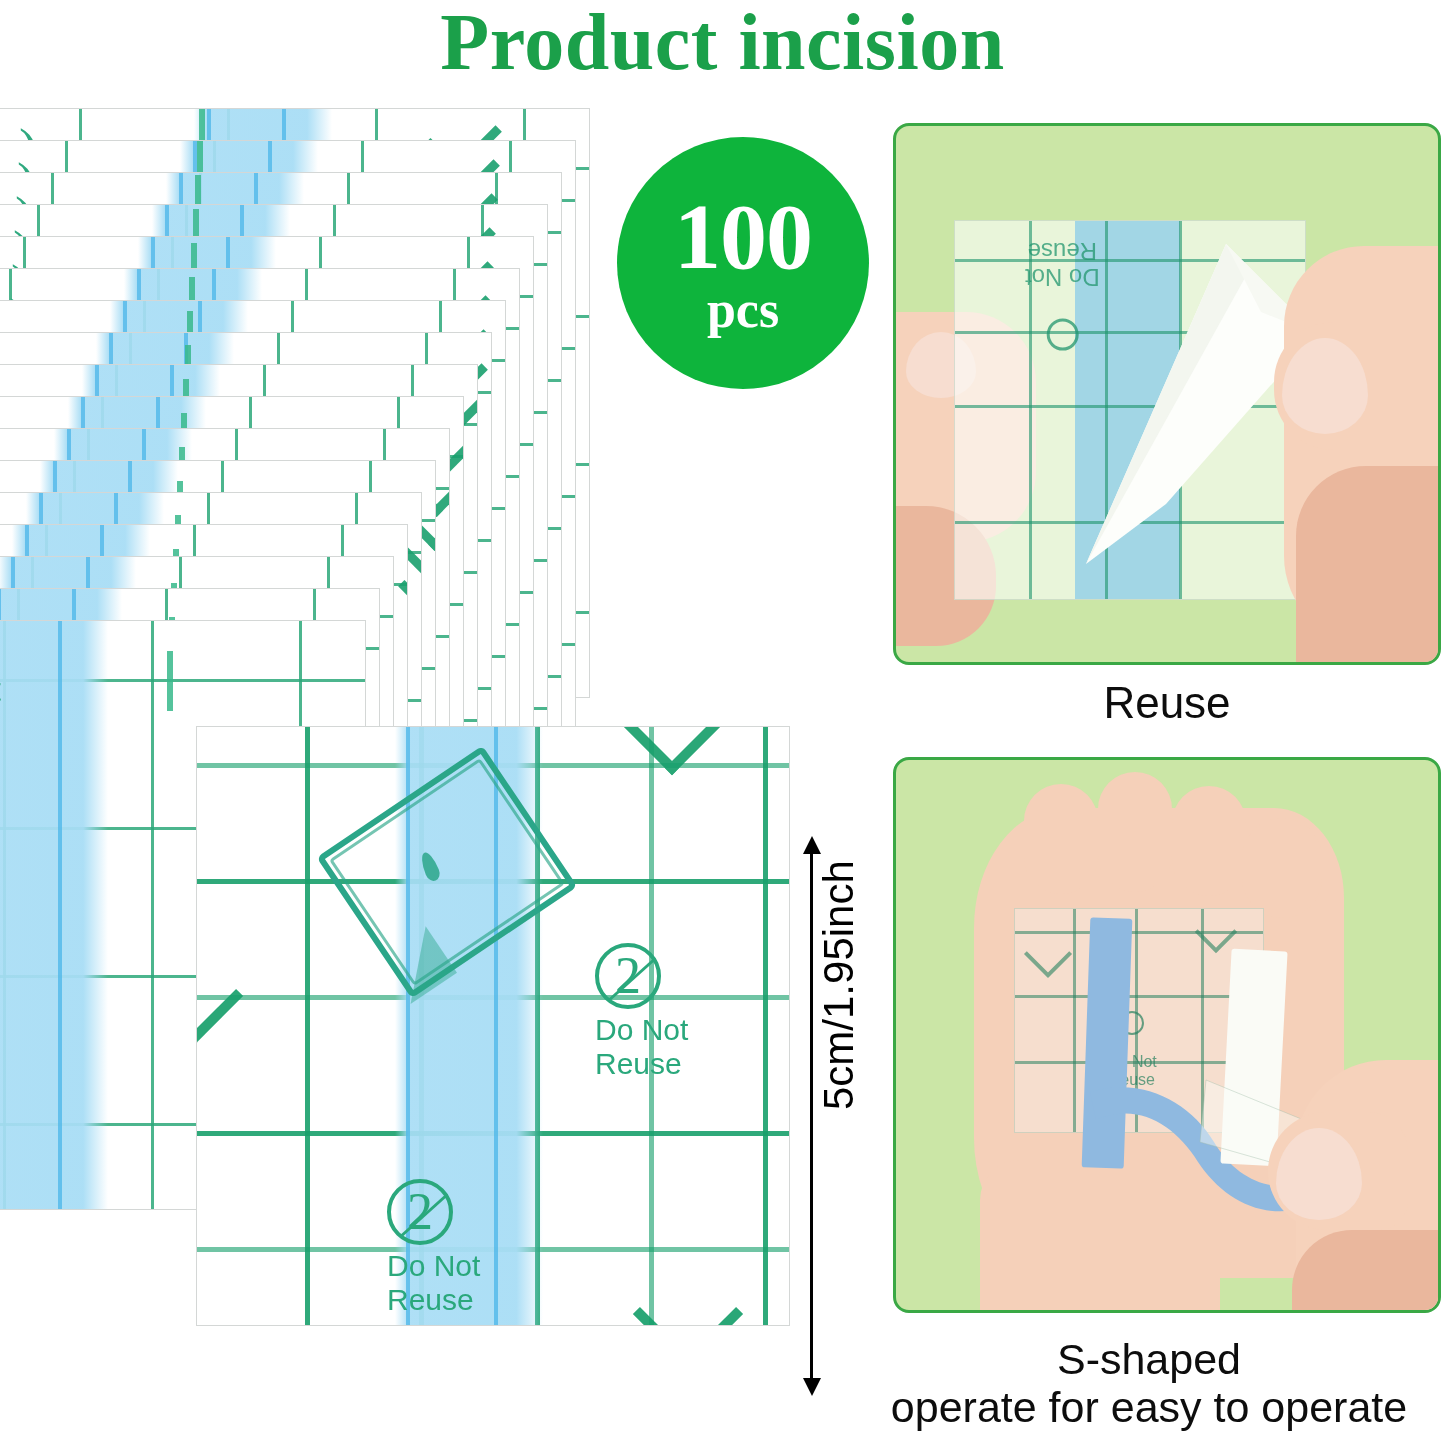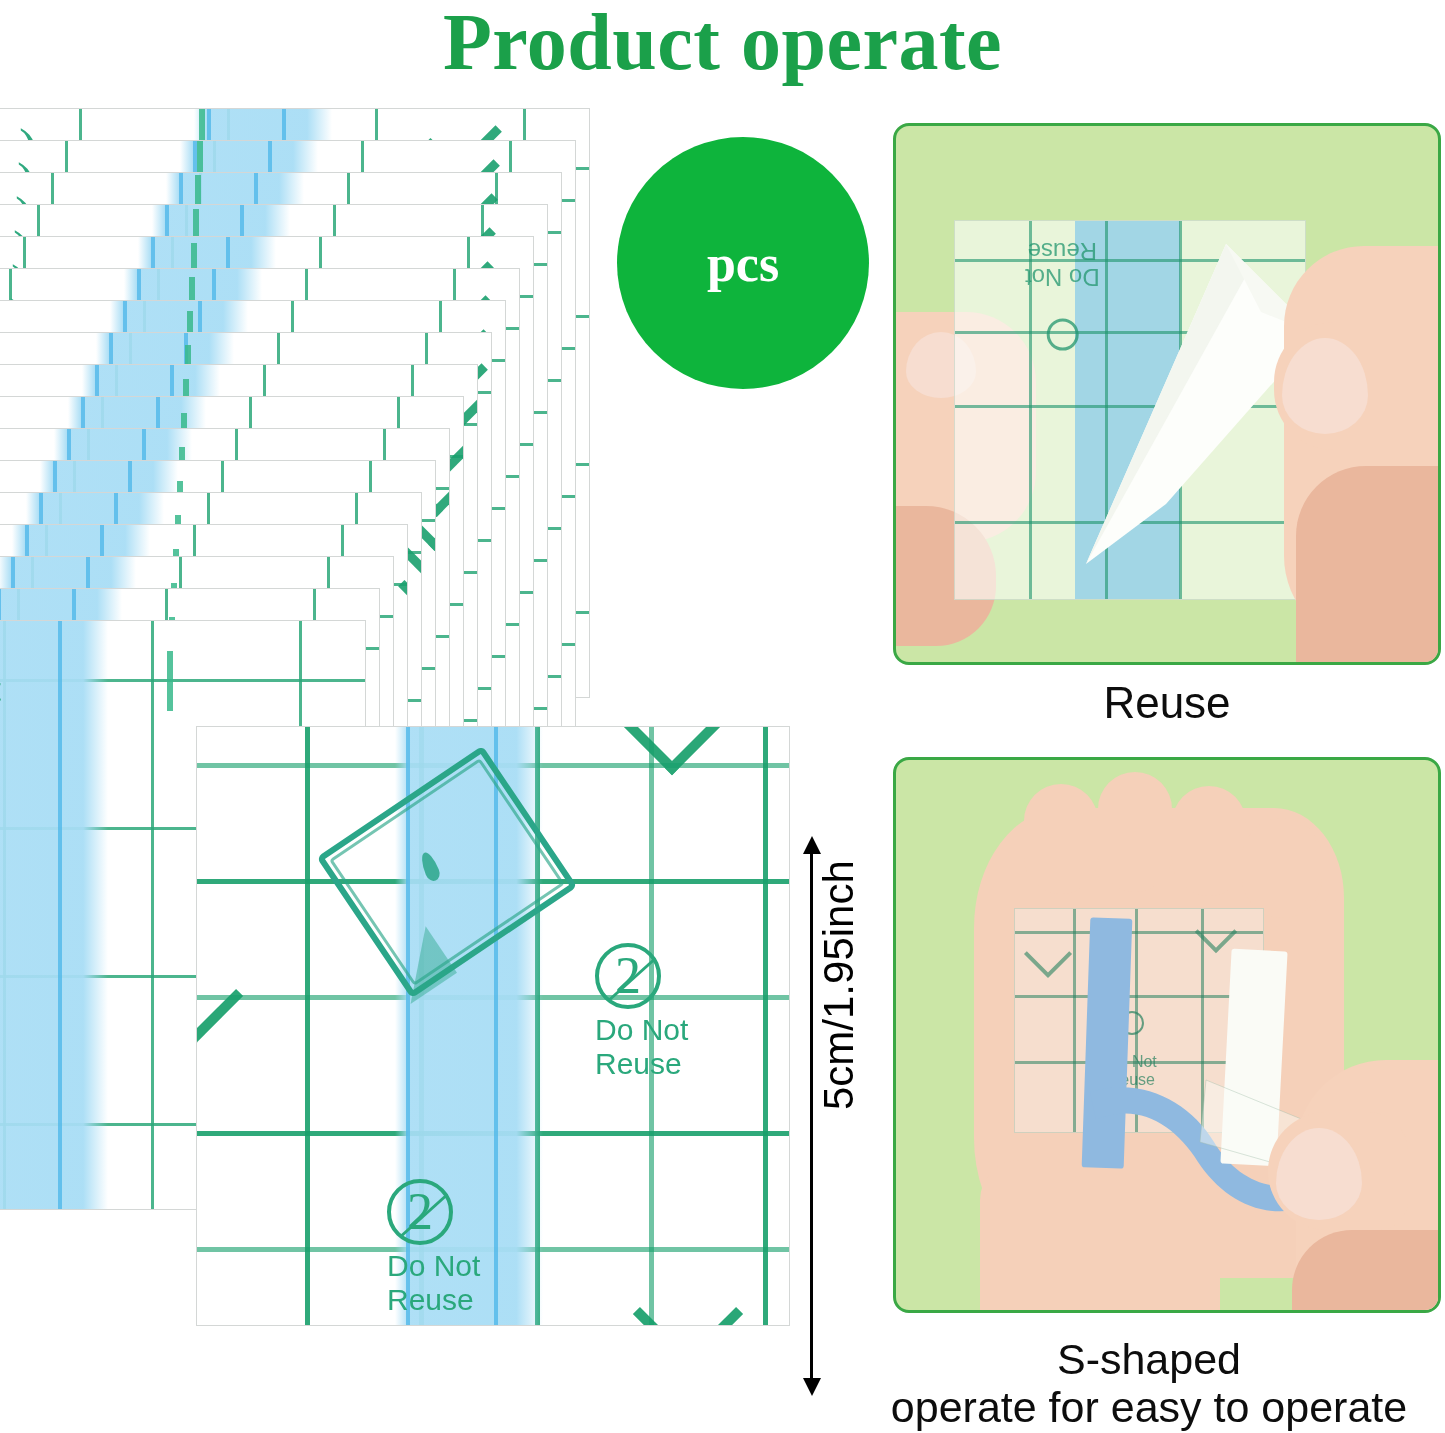--- a/index.html
+++ b/index.html
@@ -407,21 +407,21 @@
   #photo-sshaped .mini-dnr2-circle {
     width: 24px; height: 24px;
     border: 2px solid rgba(40,130,95,0.7);
     border-radius: 50%;
     margin: 0 auto 1px;
   }
 </style>
 </head>
 <body>
 
-<div id="page-title">Product operate</div>
+<div id="page-title">Product incision</div>
 
 <div id="left-panel">
 
   <div id="film-stack">
 
     <div class="film-sheet" style="left:-10px; top:0px;">
       <div class="film-grid"></div>
       <div class="stripe"></div>
       <div class="mark-chevron" style="left:440px; top:6px;"></div>
       <div class="mark-tick" style="left:208px; top:-4px;"></div>
@@ -636,20 +636,21 @@
   <div id="dim-vertical">
     <div class="head-up"></div>
     <div class="shaft"></div>
     <div class="head-down"></div>
   </div>
   <div id="dim-vertical-label">5cm/1.95inch</div>
 
 </div>
 
 <div id="pcs-badge">
+  <div class="badge-count">100</div>
   <div class="badge-unit">pcs</div>
 </div>
 
 <div id="photo-reuse" class="photo-card">
 
   <div class="skin" style="left:-70px; top:186px; width:210px; height:230px; border-radius: 0 70px 70px 0;"></div>
   <div class="skin" style="left:-60px; top:196px; width:180px; height:92px; border-radius: 0 56px 56px 0;"></div>
   <div class="nail" style="left:10px; top:206px; width:70px; height:66px;"></div>
   <div class="skin" style="left:-60px; top:292px; width:150px; height:80px; border-radius: 0 46px 46px 0;"></div>
   <div class="skin-dark" style="left:-70px; top:380px; width:170px; height:140px; border-radius: 0 70px 60px 0;"></div>

